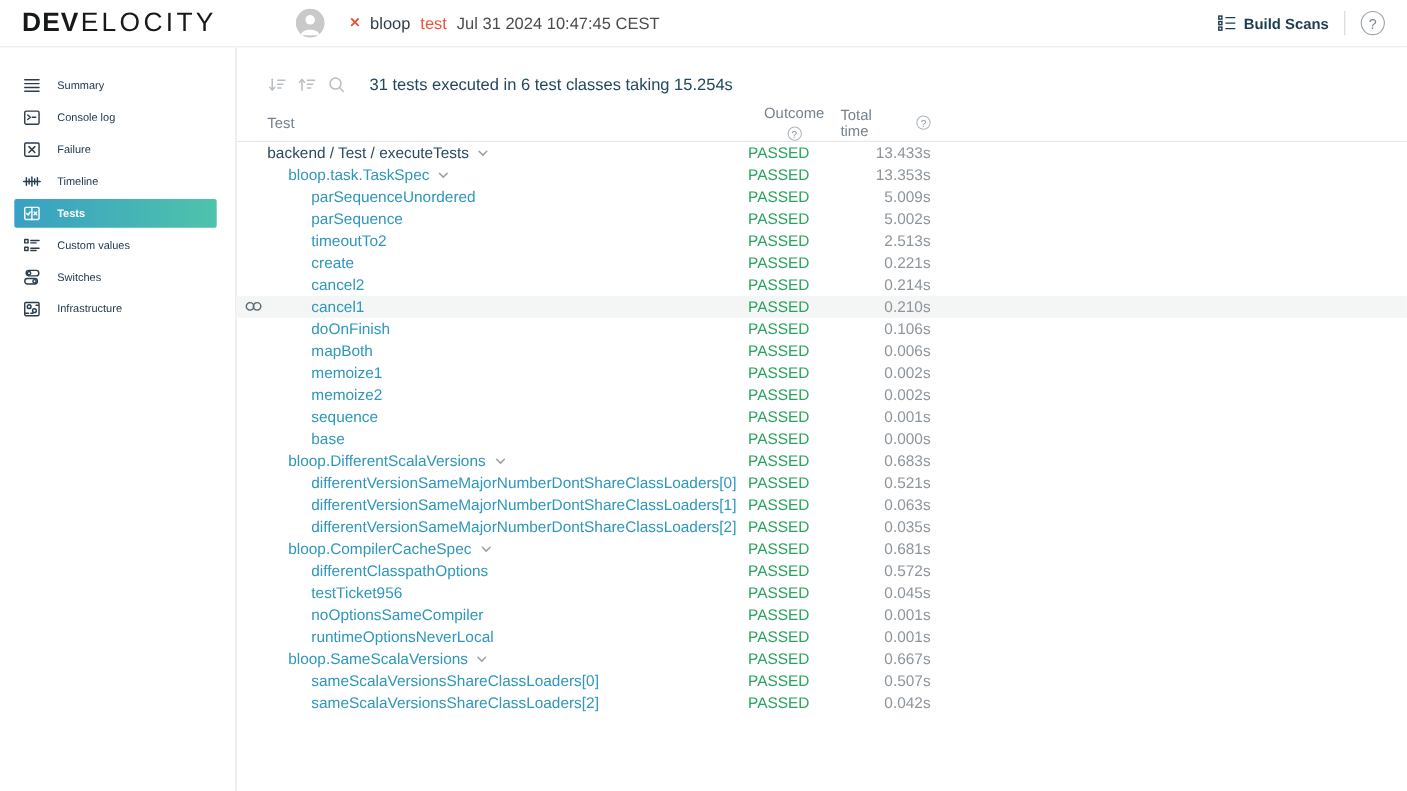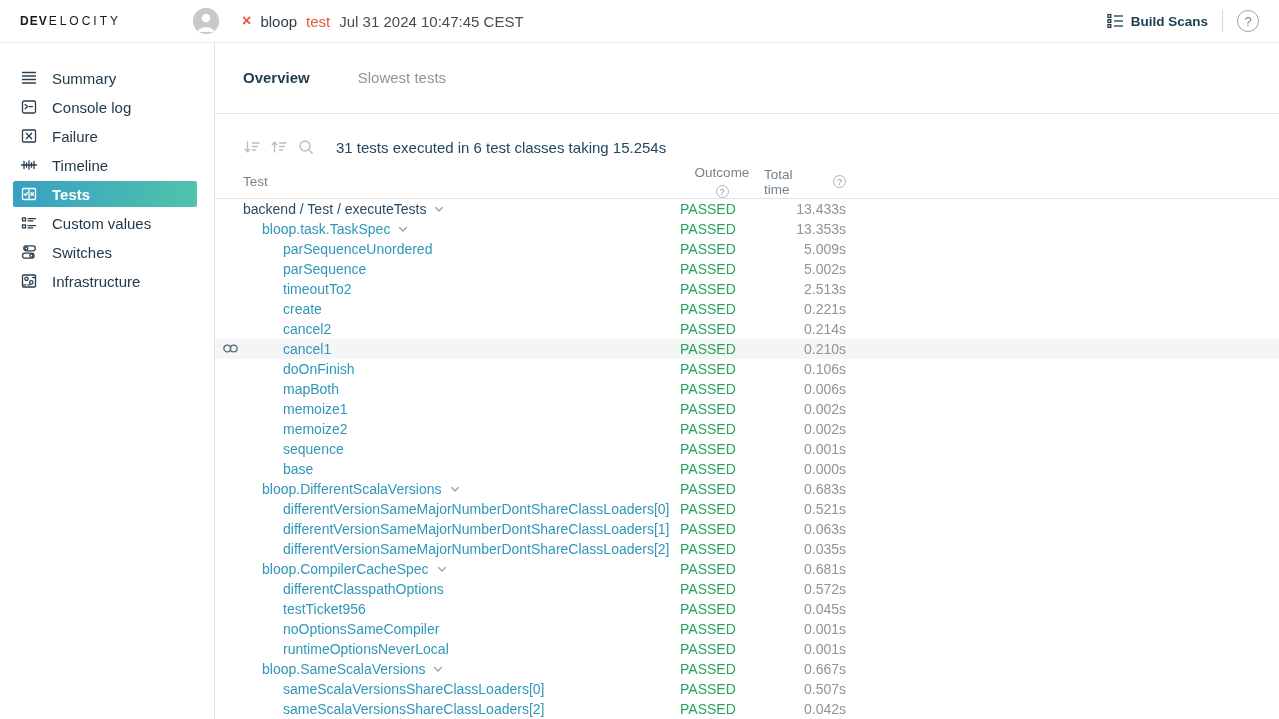--- a/index.html
+++ b/index.html
@@ -2,21 +2,21 @@
 <html><head>
 <meta charset="utf-8">
 <style>
   * { margin:0; padding:0; box-sizing:border-box; }
   html,body { width:1279px; height:719px; overflow:hidden; background:#fff;
     font-family:"Liberation Sans", sans-serif; }
 
   
   .top-header { position:relative; height:43px; background:#fff; border-bottom:1px solid #ececec;
     display:flex; align-items:center; }
-  .logo { margin-left:20px; font-size:12px; color:#16181a; letter-spacing:3px; display:flex; align-items:center; }
+  .logo { margin-left:20px; font-size:24px; color:#16181a; letter-spacing:3px; display:flex; align-items:center; }
   .logo .logo-bold { font-weight:700; letter-spacing:1px; margin-right:1px; }
   .logo .logo-rest { font-weight:300; }
   .build-info { display:flex; align-items:center; margin-left:72px; gap:9px; font-size:15px; }
   .avatar { width:26px; height:26px; border-radius:50%; background:#c9c9c9; overflow:hidden; flex:none; }
   .fail-x { color:#e4573d; font-size:16px; font-weight:700; margin-left:14px; }
   .proj-name { color:#2f3e49; font-weight:500; }
   .task-name { color:#e4573d; font-weight:500; }
   .build-date { color:#4c4c4c; }
   .header-right { margin-left:auto; display:flex; align-items:center; margin-right:20px; gap:14px; }
   .build-scans { display:flex; align-items:center; gap:7px; font-size:13.5px; font-weight:700; color:#1d3c50; cursor:pointer;padding-left:41px; }
@@ -25,21 +25,21 @@
     font-size:13px; display:flex; align-items:center; justify-content:center; cursor:pointer; }
 
   
   .page-body { display:flex; height:676px; }
 
   
   .sidebar { width:215px; flex:none; border-right:1px solid #e2e2e2; padding-top:22px; background:#fff; }
   .side-item { height:26px; margin:0 17px 3px 13px; display:flex; align-items:center; padding-left:7px;
     border-radius:2px; cursor:pointer; }
   .side-item .s-icon { width:18px; height:18px; flex:none; display:flex; align-items:center; }
-  .side-item .s-label { margin-left:14px; font-size:15px; color:#22394a; white-space:nowrap; }
+  .side-item .s-label { margin-left:14px; font-size:10px; color:#22394a; white-space:nowrap; }
   .side-item.selected { background:linear-gradient(90deg,#38a0c4,#4fc3ab); }
   .side-item.selected .s-label { color:#fff; font-weight:700; }
   .icon-stroke { stroke:#2a3d4d; fill:none; stroke-width:1.3; stroke-linecap:round; stroke-linejoin:round; }
   .selected .icon-stroke { stroke:#fff; }
 
   
   .main { flex:1; display:flex; flex-direction:column; min-width:0; }
   .tab-bar { height:73px; display:flex; align-items:center; padding-left:28px; gap:48px;
     border-bottom:1px solid #e2e2e2; }
   .tab { font-size:15px; cursor:pointer; }
@@ -218,24 +218,20 @@
             <line x1="8" y1="12.8" x2="10" y2="12.8"></line>
           <line x1="12.8" y1="5.5" x2="14.8" y2="5.5"></line>
         </svg>
         </span>
       <span class="s-label">Infrastructure</span>
     </div>
   </div>
 
   <div class="main">
 
-    <div class="tab-bar">
-      <span class="tab active">Overview</span>
-      <span class="tab inactive">Slowest tests</span>
-    </div>
 
     <div class="toolbar">
       <span class="tool-icon">
         <svg width="18" height="18" viewBox="0 0 18 18" fill="none" stroke="#b7bfc4" stroke-width="1.4" stroke-linecap="round">
           <line x1="4.5" y1="4" x2="4.5" y2="13.5"></line>
             <polyline points="2.2,11.3 4.5,13.8 6.8,11.3" stroke-linejoin="round"></polyline>
           <line x1="9.5" y1="5" x2="16" y2="5"></line>
             <line x1="9.5" y1="8.5" x2="14.2" y2="8.5"></line>
             <line x1="9.5" y1="12" x2="12.4" y2="12"></line>
         </svg>

